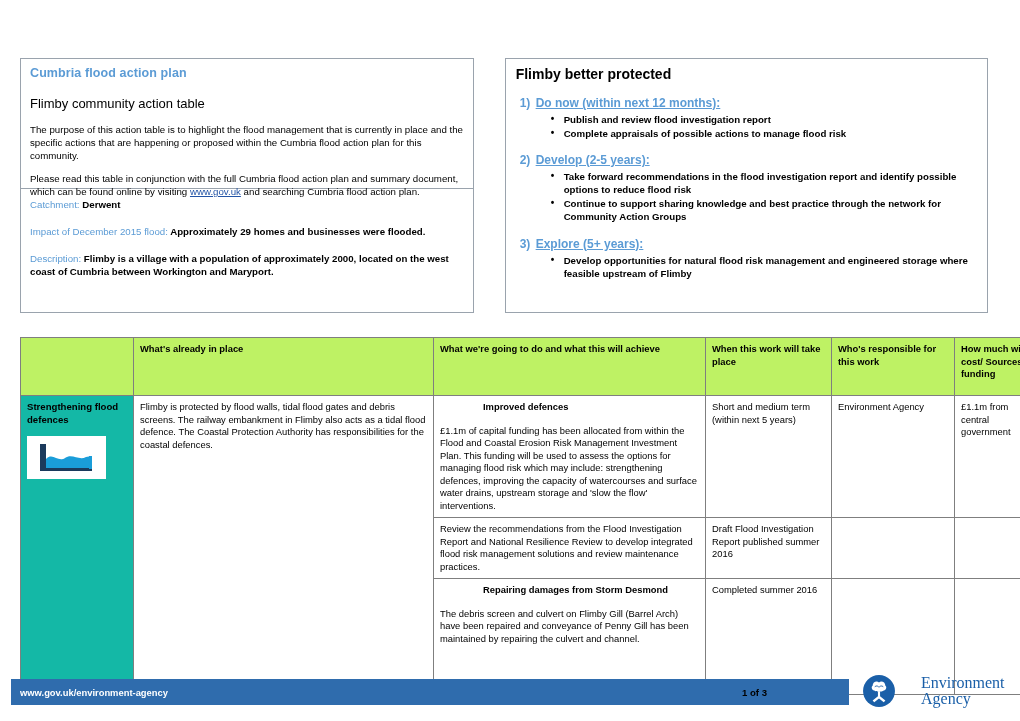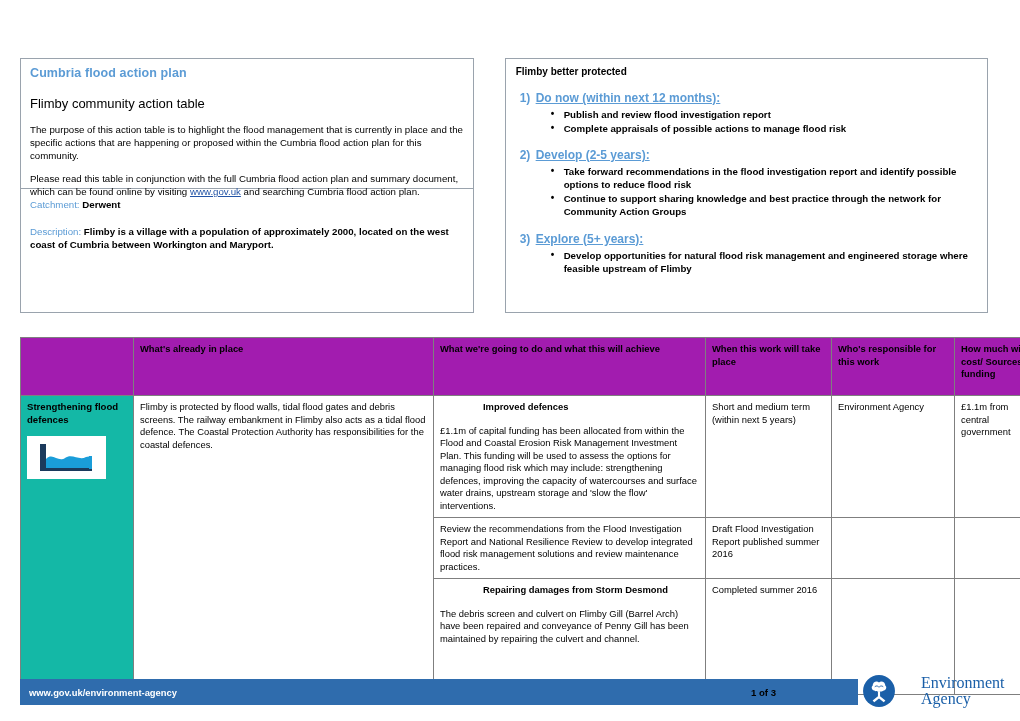--- a/index.html
+++ b/index.html
@@ -90,21 +90,21 @@
     font-weight: bold;
   }
   .kv:last-child { margin-bottom: 0; }
   .kv .k {
     color: #5b9bd5;
     font-weight: normal;
   }
 
   
   .rp-title {
-    font-size: 10px;
+    font-size: 14px;
     font-weight: bold;
     margin: 0 0 14px 0;
   }
   .rp-group { margin: 0 0 13px 0; }
   .rp-group:last-child { margin-bottom: 0; }
   .rp-head {
     color: #5b9bd5;
     font-size: 12px;
     font-weight: bold;
     margin: 0 0 3px 0;
@@ -144,21 +144,21 @@
   .main-table td, .main-table th {
     border: 1px solid #7f7f7f;
     vertical-align: top;
     padding: 5px 6px 5px 6px;
     font-size: 9.4px;
     line-height: 1.33;
     text-align: left;
     font-weight: normal;
   }
   .main-table thead th {
-    background: #a21caf;
+    background: #bef264;
     font-weight: bold;
     height: 47px;
     font-size: 9.4px;
   }
   .cat-cell {
     background: #14b8a6;
     font-weight: bold;
     width: 100px;
   }
   .cat-cell .cat-label {
@@ -184,21 +184,21 @@
   .subhead {
     font-weight: bold;
     display: block;
     margin-bottom: 11px;
     padding-left: 43px;
   }
 
   
   .footer-bar {
     position: absolute;
-    left: 20px;
+    left: 11px;
     top: 679px;
     width: 838px;
     height: 26px;
     background: #2f6cad;
     color: #ffffff;
     font-size: 9.4px;
     font-weight: bold;
     display: flex;
     align-items: center;
   }
@@ -245,20 +245,21 @@
 
       <div class="intro-box">
         <div class="title-blue">Cumbria flood action plan</div>
         <div class="title-black">Flimby community action table</div>
         <p class="para">The purpose of this action table is to highlight the flood management that is currently in place and the specific actions that are happening or proposed within the Cumbria flood action plan for this community.</p>
         <p class="para"><span>Please read this table in conjunction with the full Cumbria flood action plan and summary document, which can be found online by visiting </span><a class="link" href="#">www.gov.uk</a><span> and searching Cumbria flood action plan.</span></p>
       </div>
 
       <div class="detail-box">
         <p class="kv"><span class="k">Catchment:</span> <span>Derwent</span></p>
+        <p class="kv"><span class="k">Impact of December 2015 flood:</span> <span>Approximately 29 homes and businesses were flooded.</span></p>
         <p class="kv"><span class="k">Description:</span> <span>Flimby is a village with a population of approximately 2000, located on the west coast of Cumbria between Workington and Maryport.</span></p>
       </div>
 
     </div>
 
     <div class="right-col">
       <div class="rp-title">Flimby better protected</div>
 
       <div class="rp-group">
         <div class="rp-head"><span class="num">1)</span><span>Do now (within next 12 months):</span></div>

